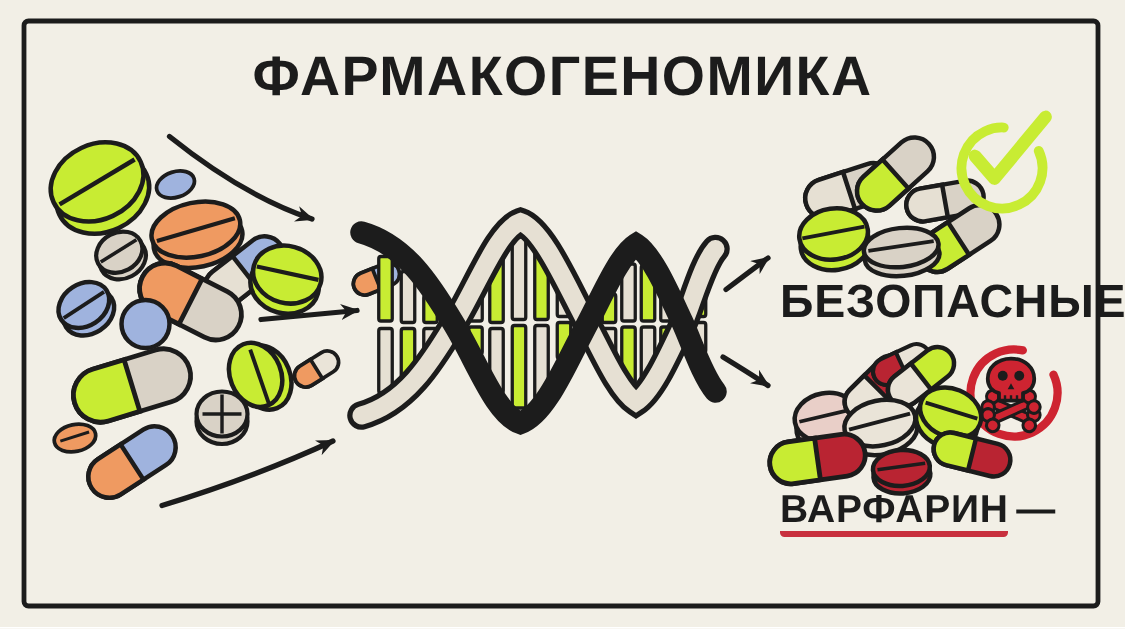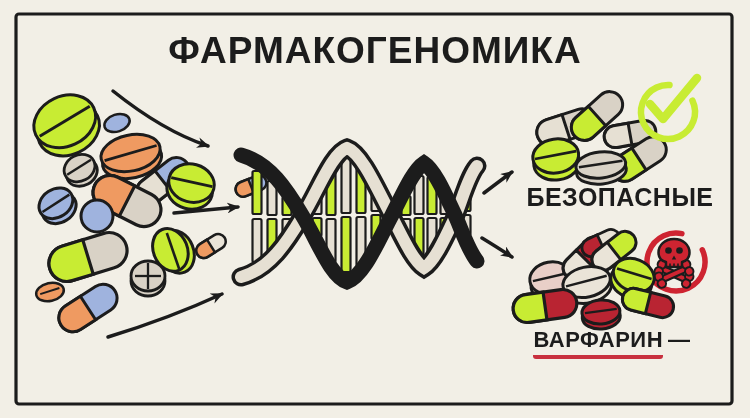--- a/index.html
+++ b/index.html
@@ -13,23 +13,23 @@
   .art{position:absolute;left:0;top:0;}
   .f-lime{fill:var(--lime)} .f-orange{fill:var(--orange)} .f-blue{fill:var(--blue)}
   .f-gray{fill:var(--gray-pill)} .f-cream{fill:var(--cream)} .f-red{fill:var(--red-pill)}
   .f-skull{fill:var(--skull-red)} .f-pink{fill:var(--pink-pill)} .f-white{fill:var(--white-pill)}
   .f-ink{fill:var(--ink)} .f-none{fill:none}
   .s-ink{stroke:var(--ink)} .s-lime{stroke:var(--lime)} .s-skull{stroke:var(--skull-red)}
   .s-cream{stroke:var(--cream)}
   .title{position:absolute;top:30px;left:0;right:0;text-align:center;
          font-size:37px;font-weight:700;letter-spacing:1px;color:var(--ink);}
   .label-safe{position:absolute;left:520px;top:183px;width:200px;text-align:center;
-         font-size:25px;font-weight:700;color:var(--ink);letter-spacing:0.5px;}
+         font-size:31px;font-weight:700;color:var(--ink);letter-spacing:0.5px;}
   .label-danger{position:absolute;left:498px;top:322px;width:228px;text-align:center;
-         font-size:22px;font-weight:700;color:var(--ink);line-height:35px;letter-spacing:0.5px;}
+         font-size:26px;font-weight:700;color:var(--ink);line-height:35px;letter-spacing:0.5px;}
   .ul{border-bottom:4px solid var(--underline);border-radius:3px;padding-bottom:1px;
       display:inline-block;line-height:28px;}
   .dash{margin-left:5px;}
 </style>
 </head>
 <body>
 
 <div class="stage">
 
 <svg class="art" width="750" height="419" viewBox="0 0 750 419">

